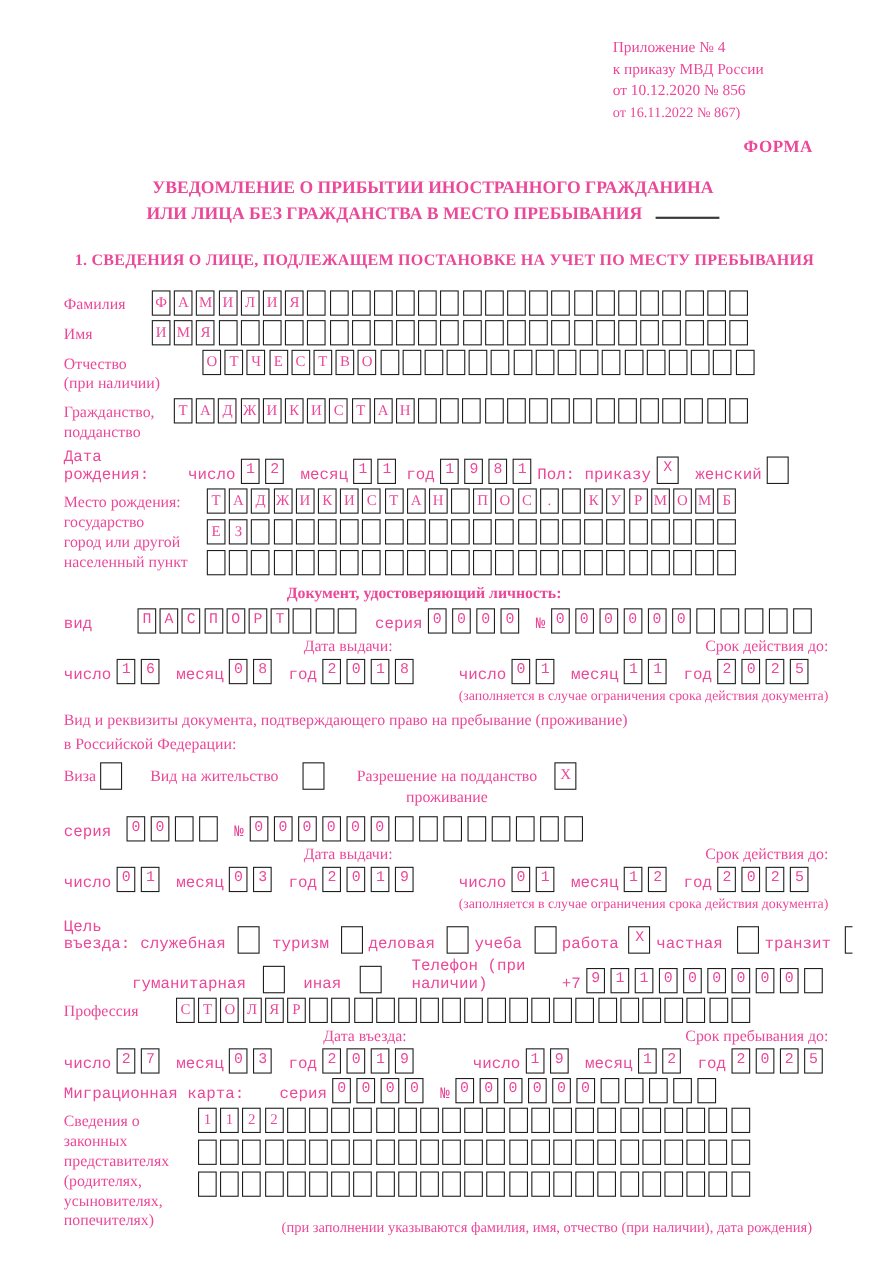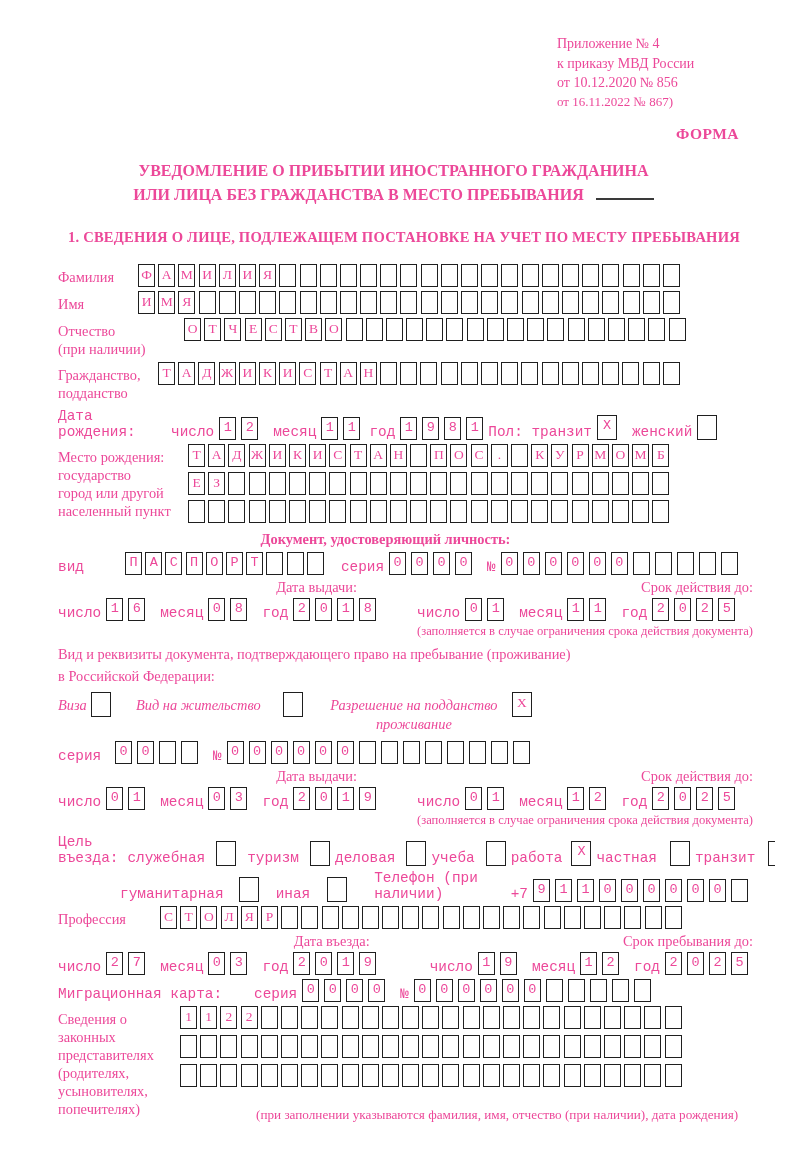--- a/index.html
+++ b/index.html
@@ -24,21 +24,21 @@
   .dl .t { margin:0 5px 0 10px; }
   .dl .t0 { margin-right:5px; }
   .dategrid { display:flex; margin:2px 0 2px 0; }
   .dcol.left { width:372px; }
   .dhead { text-align:right; margin-bottom:2px; }
   .dcol.left .dhead { margin-right:60px; }
   .dnote { font-size:12.6px; margin-top:3px; white-space:nowrap; }
   .intro { line-height:1.55; margin-top:4px; }
   .optrow { display:flex; align-items:flex-start; margin:4px 0 6px 0; }
   .opt { display:flex; align-items:flex-start; }
-  .optlbl { padding-top:4px; line-height:1.35;font-style:italic; }
+  .optlbl { padding-top:4px; line-height:1.35; }
   .optlbl.ctr { text-align:center; }
   .legal { display:flex; align-items:flex-start; margin-top:4px; }
   .legal-rows .cells { margin-bottom:6px; }
   .bottom-note { font-size:13.2px; margin:2px 0 0 150px; }
   .dochead { text-align:center; font-weight:700; margin:2px 40px 4px 0; font-size:14.4px; }
 </style>
 </head>
 <body>
 
 <div class="page">
@@ -208,21 +208,21 @@
           <span class="cell">1</span>
           <span class="cell">1</span>
         </span>
       <span class="t" style="margin-left:4px">год</span>
       <span class="cells sp">
           <span class="cell">1</span>
           <span class="cell">9</span>
           <span class="cell">8</span>
           <span class="cell">1</span>
         </span>
-      <span class="t0">Пол: транзит</span>
+      <span class="t0">Пол: приказу</span>
       <span class="cells sp cbg">
           <span class="cell cb">X</span>
         </span>
       <span class="t">женский</span>
       <span class="cells sp cbg">
           <span class="cell cb"></span>
         </span>
     </div>
 
     <div class="row">

